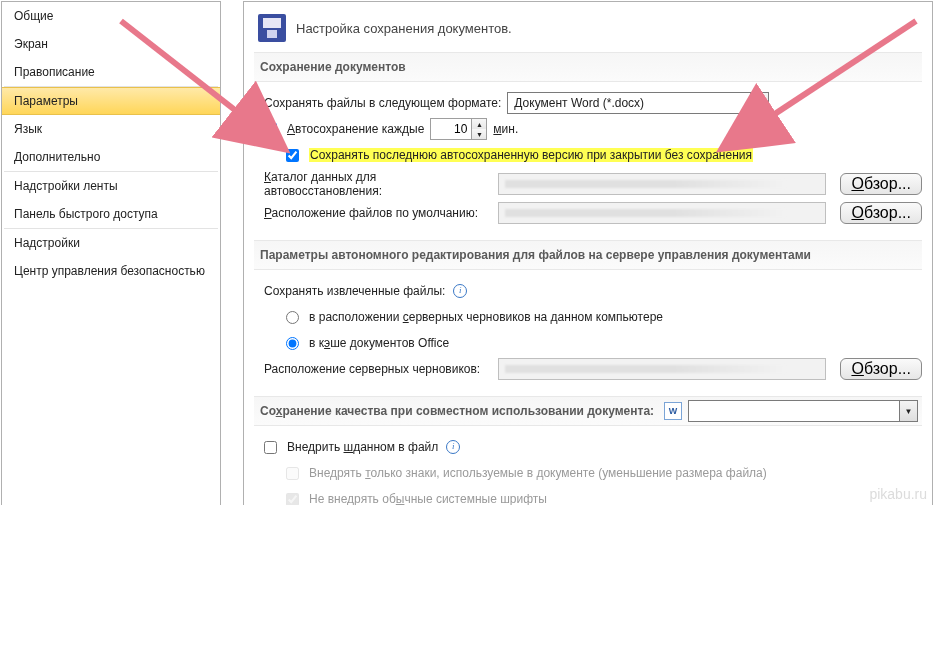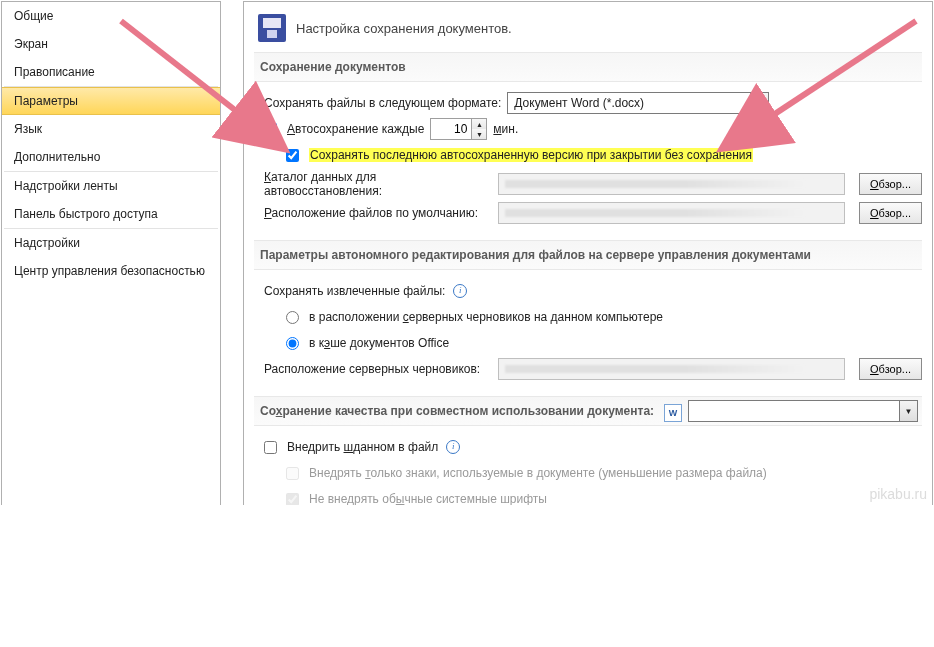--- a/index.html
+++ b/index.html
@@ -22,21 +22,21 @@
 .u{text-decoration:underline}
 .spinner{display:inline-flex;align-items:stretch;border:1px solid #9e9e9e;height:20px}
 .spinner input{width:34px;border:none;text-align:right;padding-right:4px;font-family:inherit;font-size:12px}
 .spinner .btns{display:flex;flex-direction:column;width:14px;border-left:1px solid #9e9e9e}
 .spinner .btns span{flex:1;display:flex;align-items:center;justify-content:center;font-size:7px;background:linear-gradient(#f7f7f7,#e7e7e7);cursor:pointer}
 .combo{display:flex;align-items:center;border:1px solid #7a7a7a;height:20px;background:#fff}
 .combo .val{padding:0 6px;flex:1;white-space:nowrap;overflow:hidden}
 .combo .arrow{width:17px;height:100%;display:flex;align-items:center;justify-content:center;border-left:1px solid #7a7a7a;background:linear-gradient(#f4f4f4,#dedede);font-size:8px}
 .txtfield{height:20px;border:1px solid #bfbfbf;background:#f2f2f2;flex:1;margin-right:8px;position:relative;overflow:hidden}
 .txtfield::after{content:"";position:absolute;left:6px;right:40px;top:6px;height:8px;background:linear-gradient(90deg,#e0e0e0 0%,#e0e0e0 60%,#f2f2f2 100%);filter:blur(1px)}
-.btn{height:22px;border:1px solid #8a8a8a;background:linear-gradient(#fafafa,#e6e6e6);padding:0 10px;font-family:inherit;font-size:11px;cursor:pointer;border-radius:0}
+.btn{height:22px;border:1px solid #8a8a8a;background:linear-gradient(#fafafa,#e6e6e6);padding:0 10px;font-family:inherit;font-size:16px;cursor:pointer;border-radius:6px}
 .hl{background:#ffff54;padding:0 1px}
 input[type=checkbox],input[type=radio]{margin:0 4px 0 0;vertical-align:middle}
 .indent1{padding-left:22px}
 .info-ico{display:inline-block;width:12px;height:12px;border-radius:50%;border:1px solid #3a78c6;color:#3a78c6;font-size:9px;line-height:11px;text-align:center;font-style:italic;font-family:Georgia,serif;margin-left:2px}
 .disabled{color:#9a9a9a}
 .disabled input[type=checkbox]{opacity:.55}
 .doc-ico{display:inline-flex;align-items:center;justify-content:center;width:16px;height:16px;border:1px solid #7aa4d6;background:#fff;font-size:9px;color:#2a5aa0;font-weight:bold;margin-left:6px}
 .footer{display:flex;justify-content:center;align-items:center;gap:8px;padding:8px 10px 0 0;height:46px;box-sizing:border-box}
 .footer .btn{width:78px;text-align:center}
 .arrow-annot{position:absolute;pointer-events:none}
@@ -133,21 +133,21 @@
           <input type="radio" name="extr" checked="" style="">
           <span><span>в к</span><span class="u">э</span><span>ше документов Office</span></span>
         </div>
         <div class="row">
           <span style="width:228px">Расположение серверных черновиков:</span>
           <div class="txtfield"></div>
           <button class="btn"><span class="u">О</span><span>бзор...</span></button>
         </div>
       </div>
 
-      <div class="group-wrap" style="display:flex;align-items:flex-end;gap:4px">
+      <div class="group-wrap" style="display:flex;align-items:center;gap:4px">
         <div class="group-title"><span>Со</span><span class="u">х</span><span>ранение качества при совместном использовании документа:</span></div>
         <span class="doc-ico">W</span>
         <div class="combo" style="flex:1;margin-left:2px">
           <span class="val"></span>
           <span class="arrow">▼</span>
         </div>
       </div>
       <div class="group-body">
         <div class="row">
           <input type="checkbox" style="">

